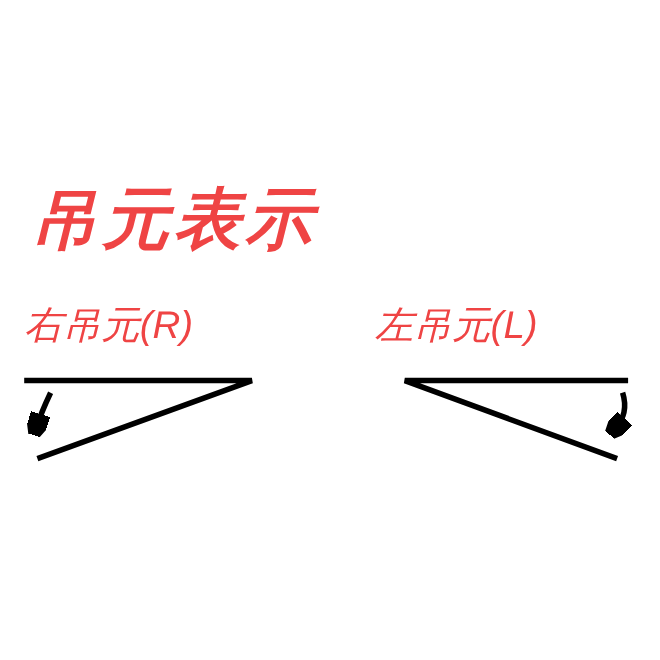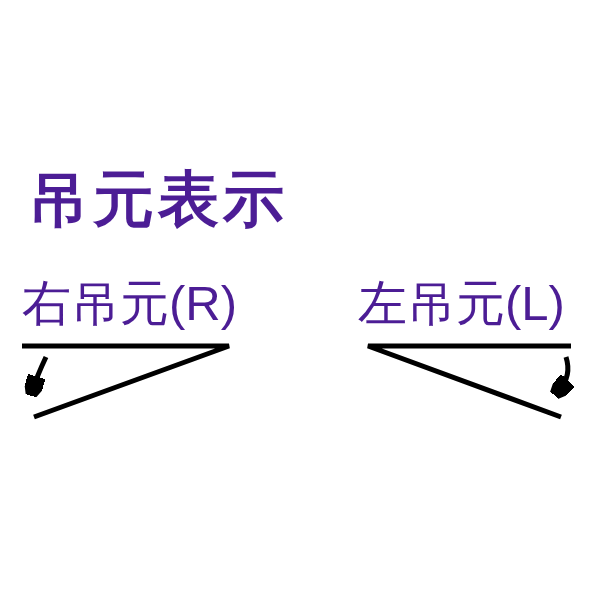--- a/index.html
+++ b/index.html
@@ -7,42 +7,43 @@
     padding: 0;
     background: #ffffff;
   }
   .canvas {
     position: relative;
     width: 600px;
     height: 600px;
     background: #ffffff;
     overflow: hidden;
     font-family: "Liberation Sans", sans-serif;
-    color: #4c1d95;
+    color: #ef4444;
+    font-style: italic;
   }
   .title {
     position: absolute;
     left: 28px;
     top: 166px;
     font-size: 61px;
     font-weight: 700;
     letter-spacing: 4px;
     line-height: 1.1;
     white-space: nowrap;
   }
   .hinge-label {
     position: absolute;
     top: 277px;
-    font-size: 49px;
+    font-size: 35px;
     font-weight: 400;
     line-height: 1.1;
     white-space: nowrap;
   }
   .hinge-label.right-hinge { left: 22px; }
-  .hinge-label.left-hinge  { left: 358px; }
+  .hinge-label.left-hinge  { left: 341px; }
   .outdoor-label {
     position: absolute;
     left: 185px;
     top: 379px;
     font-size: 48px;
     font-weight: 400;
     line-height: 1.1;
     white-space: nowrap;
   }
   svg.diagram-lines {

